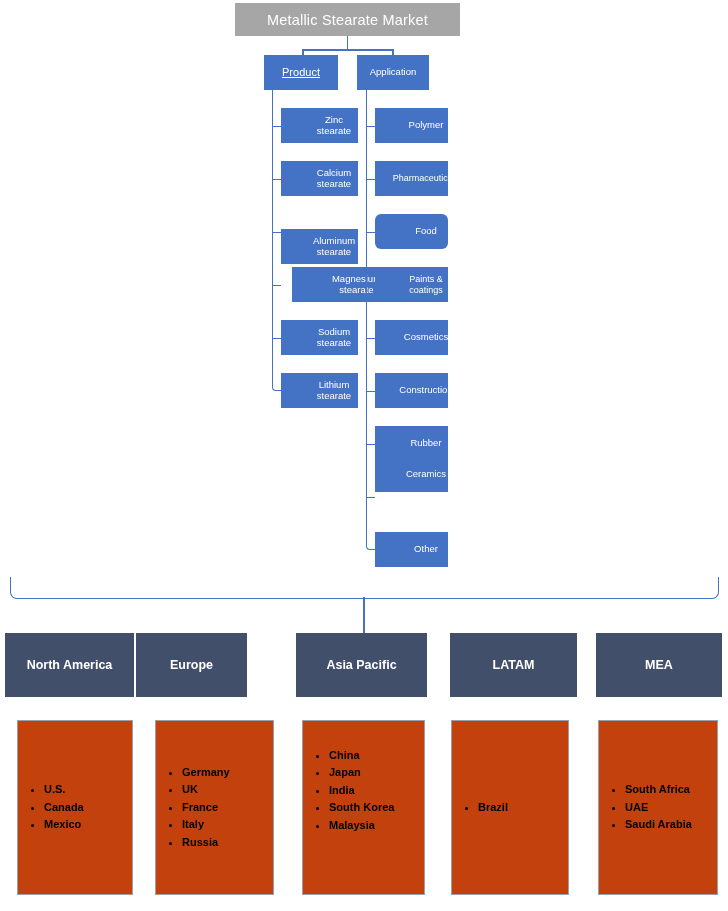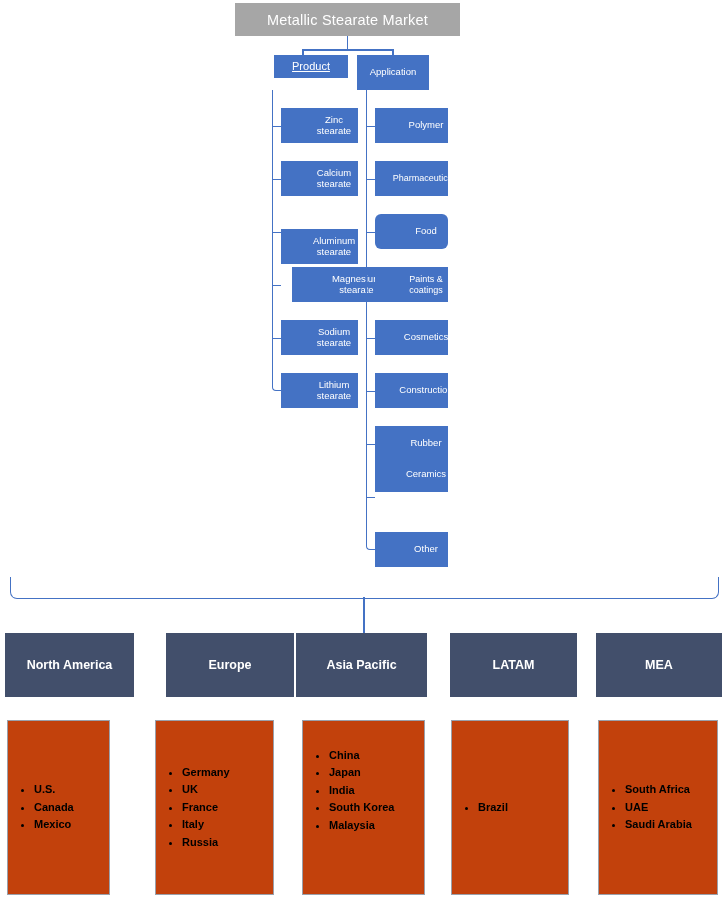--- a/index.html
+++ b/index.html
@@ -87,21 +87,21 @@
 
 <div id="stage">
 
   <div class="title-bar">Metallic Stearate Market</div>
 
   <div class="ln vln" style="left:346.5px;top:36px;height:14px;"></div>
   <div class="ln hln" style="left:302px;top:49px;width:91px;"></div>
   <div class="ln vln" style="left:302px;top:49px;height:7px;"></div>
   <div class="ln vln" style="left:392px;top:49px;height:7px;"></div>
 
-  <div class="bx lvl1" style="left:274px;top:55px;width:74px;height:23px;text-decoration:underline;">Product</div>
+  <div class="bx lvl1" style="left:264px;top:55px;width:74px;height:35px;text-decoration:underline;">Product</div>
   <div class="bx lvl1" style="left:357px;top:55px;width:72px;height:35px;font-size:9.5px;">Application</div>
 
   <div class="elbow" style="left:272px;top:90px;width:9px;height:301px;"></div>
   <div class="ln hln" style="left:272px;top:125.5px;width:9px;"></div>
   <div class="ln hln" style="left:272px;top:178.5px;width:9px;"></div>
   <div class="ln hln" style="left:272px;top:231.5px;width:9px;"></div>
   <div class="ln hln" style="left:272px;top:284.5px;width:9px;"></div>
   <div class="ln hln" style="left:272px;top:337.5px;width:9px;"></div>
 
   <div class="bx lvl2" style="left:281px;top:108px;width:77px;height:35px;">Zinc stearate</div>
@@ -128,26 +128,26 @@
   <div class="bx lvl2" style="left:375px;top:320px;width:73px;height:35px;">Cosmetics</div>
   <div class="bx lvl2" style="left:375px;top:373px;width:73px;height:35px;">Construction</div>
   <div class="bx lvl2" style="left:375px;top:426px;width:73px;height:35px;">Rubber</div>
   <div class="bx lvl2" style="left:375px;top:457px;width:73px;height:35px;">Ceramics</div>
   <div class="bx lvl2" style="left:375px;top:532px;width:73px;height:35px;">Other</div>
 
   <div class="bracket"></div>
   <div class="bracket-drop"></div>
 
   <div class="rhead" style="left:5px;width:129px;">North America</div>
-  <div class="rhead" style="left:166px;width:128px;">Europe</div>
+  <div class="rhead" style="left:136px;width:111px;">Europe</div>
   <div class="rhead" style="left:296px;width:131px;">Asia Pacific</div>
   <div class="rhead" style="left:450px;width:127px;">LATAM</div>
   <div class="rhead" style="left:596px;width:126px;">MEA</div>
 
-  <div class="cbox" style="left:7px;width:103px;">
+  <div class="cbox" style="left:17px;width:116px;">
     <ul>
       <li>U.S.</li>
       <li>Canada</li>
       <li>Mexico</li>
     </ul>
   </div>
 
   <div class="cbox" style="left:155px;width:119px;">
     <ul>
       <li>Germany</li>

